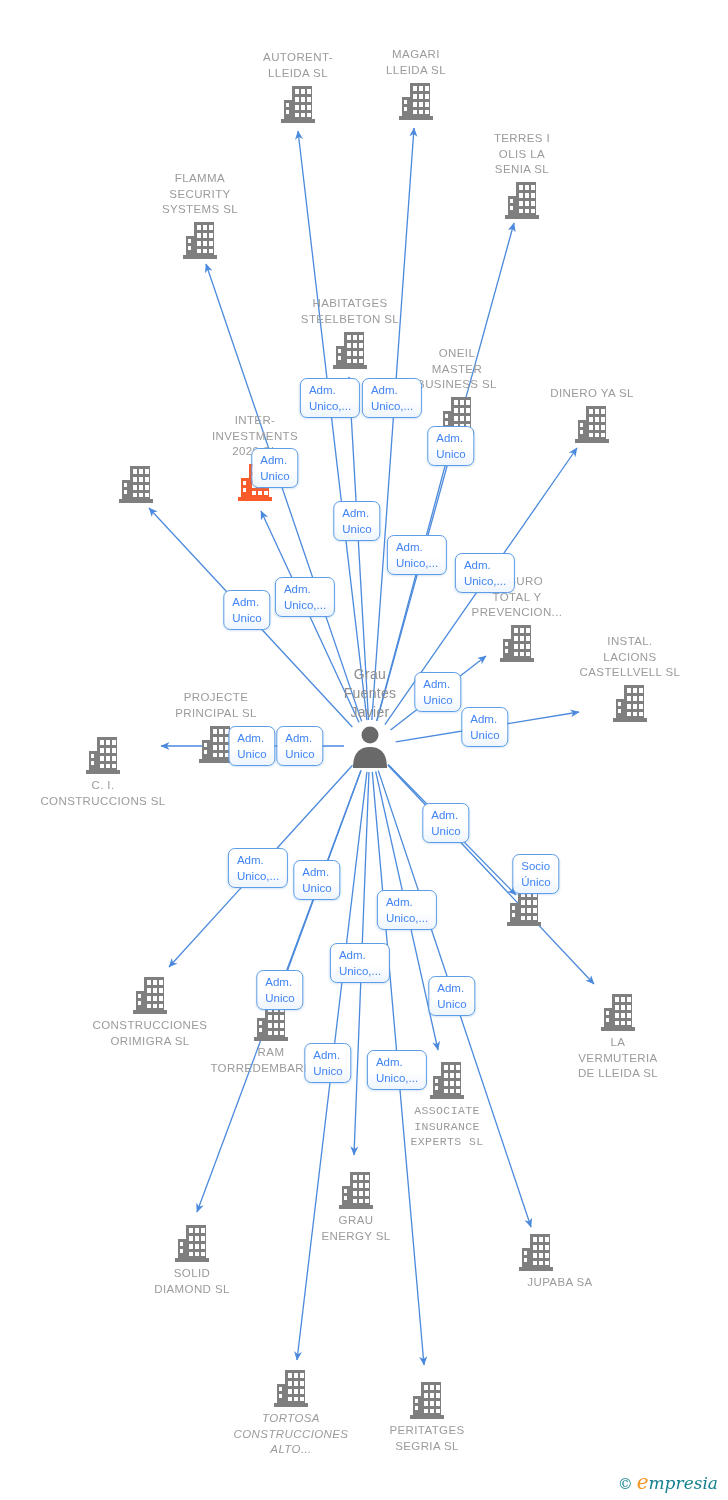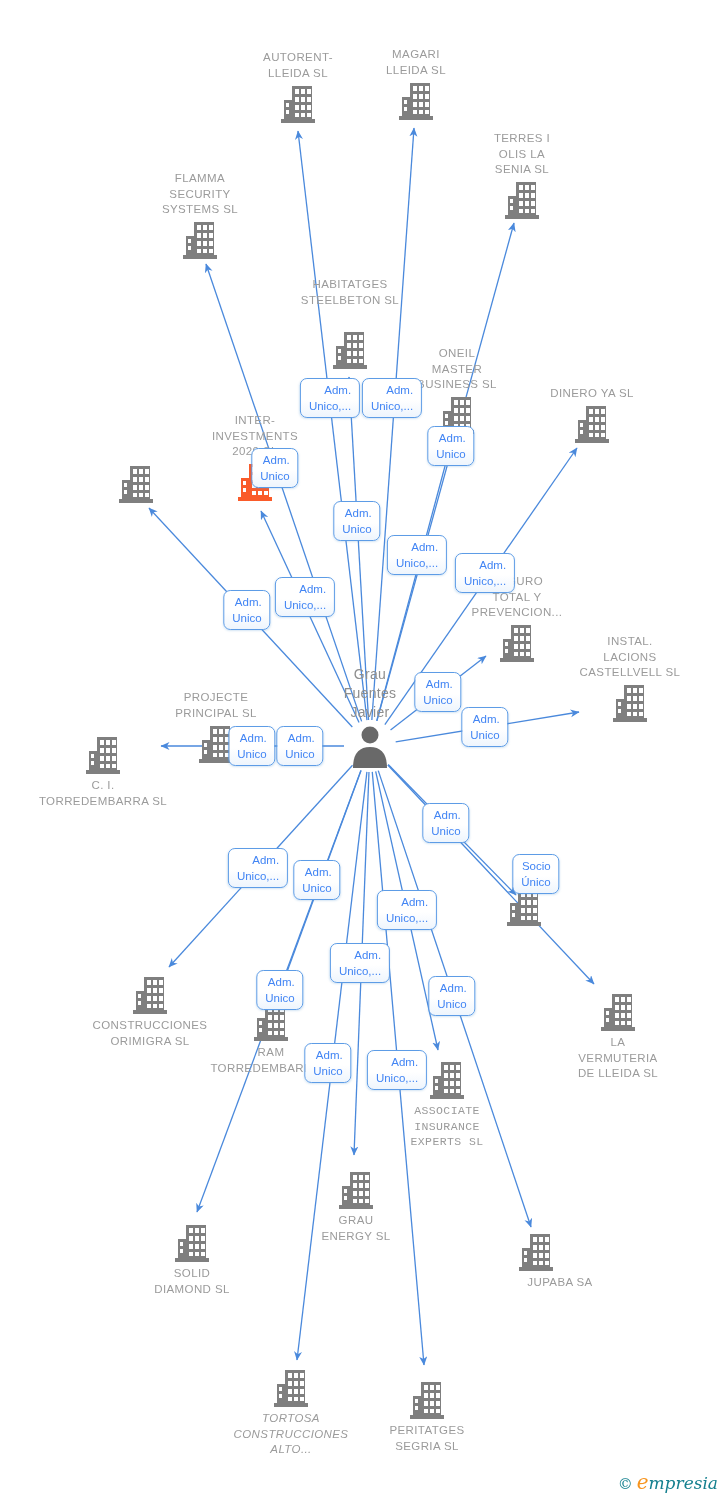--- a/index.html
+++ b/index.html
@@ -19,21 +19,21 @@
   .clabel.above{transform:translate(-50%,-100%);}
   .clabel.below{transform:translate(-50%,0);}
   .plabel{
     position:absolute;width:160px;text-align:center;transform:translate(-50%,-100%);
     font-size:14px;line-height:19px;letter-spacing:.3px;color:#8e8e8e;
   }
   .rlabel{
     position:absolute;transform:translate(-50%,-50%);
     background:linear-gradient(180deg,#ffffff 55%,#eef5fd 100%);
     border:1.6px solid #5d9ce6;border-radius:7px;
-    padding:3px 8px;text-align:right;
+    padding:3px 8px;text-align:left;
     font-size:11.5px;line-height:16px;color:#4285f4;
     box-shadow:0 1px 2px rgba(91,155,213,.25);
     cursor:pointer;white-space:nowrap;z-index:3;
   }
   .watermark{
     position:absolute;right:10px;bottom:6px;z-index:4;
     font-family:"DejaVu Serif",serif;font-style:italic;font-size:17px;cursor:pointer;
   }
   .wm-copy{color:#15808f;font-style:normal;font-size:15px;margin-right:4px;}
   .wm-brand{color:#15808f;}
@@ -199,21 +199,21 @@
             <rect x="14" y="20" width="4" height="5"></rect>
             <rect x="20" y="20" width="4" height="5"></rect>
             <rect x="26" y="20" width="4" height="5"></rect>
             <rect x="14" y="28" width="4" height="4"></rect>
             <rect x="20" y="28" width="4" height="4"></rect>
             <rect x="26" y="28" width="4" height="4"></rect>
             <rect x="5" y="18" width="3" height="4"></rect>
             <rect x="5" y="25" width="3" height="4"></rect>
           </g>
         </svg></div>
-      <div class="clabel above" style="left: 350px; top: 308px;">
+      <div class="clabel above" style="left: 350px; top: 327px;">
         <div>HABITATGES</div>
         <div>STEELBETON SL</div>
       </div>
       <div class="icon" style="left: 440px; top: 396px;"><svg width="34" height="38" viewBox="0 0 34 38">
           <g fill="#7f7f7f">
             <rect x="0" y="34" width="34" height="4"></rect>
             <rect x="3" y="15" width="9" height="19"></rect>
             <rect x="11" y="1" width="20" height="33"></rect>
           </g>
           <g fill="#fff">
@@ -416,21 +416,21 @@
             <rect x="26" y="20" width="4" height="5"></rect>
             <rect x="14" y="28" width="4" height="4"></rect>
             <rect x="20" y="28" width="4" height="4"></rect>
             <rect x="26" y="28" width="4" height="4"></rect>
             <rect x="5" y="18" width="3" height="4"></rect>
             <rect x="5" y="25" width="3" height="4"></rect>
           </g>
         </svg></div>
       <div class="clabel below" style="left: 103px; top: 778px;">
         <div>C. I.</div>
-        <div>TORREDEMBARRA SL</div>
+        <div>CONSTRUCCIONS SL</div>
       </div>
       <div class="icon" style="left: 507px; top: 888px;"><svg width="34" height="38" viewBox="0 0 34 38">
           <g fill="#7f7f7f">
             <rect x="0" y="34" width="34" height="4"></rect>
             <rect x="3" y="15" width="9" height="19"></rect>
             <rect x="11" y="1" width="20" height="33"></rect>
           </g>
           <g fill="#fff">
             <rect x="14" y="4" width="4" height="5"></rect>
             <rect x="20" y="4" width="4" height="5"></rect>

